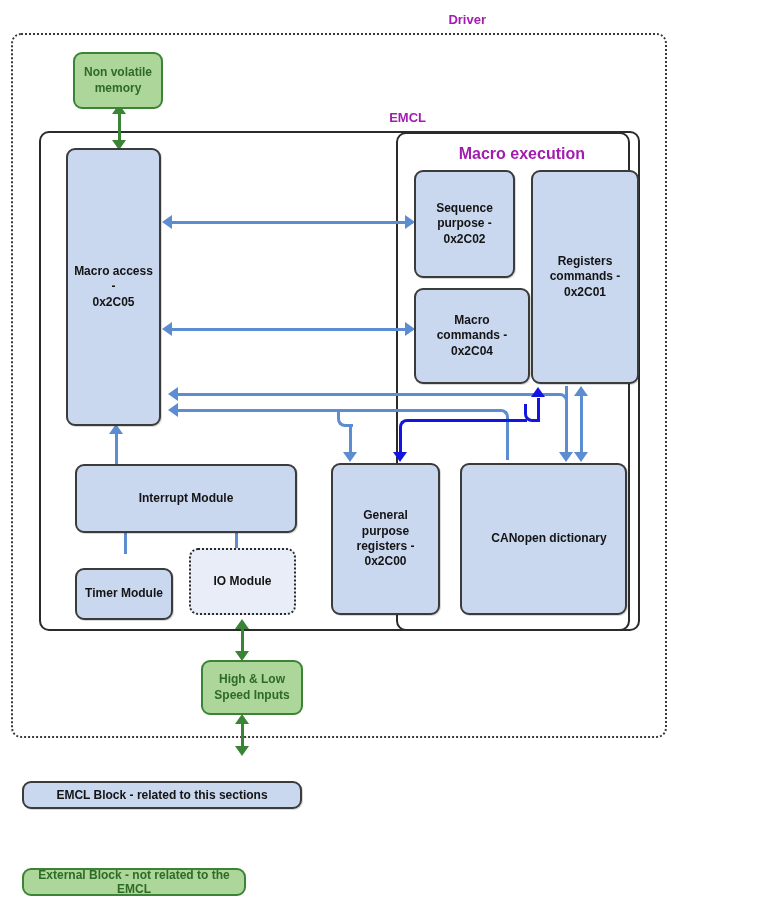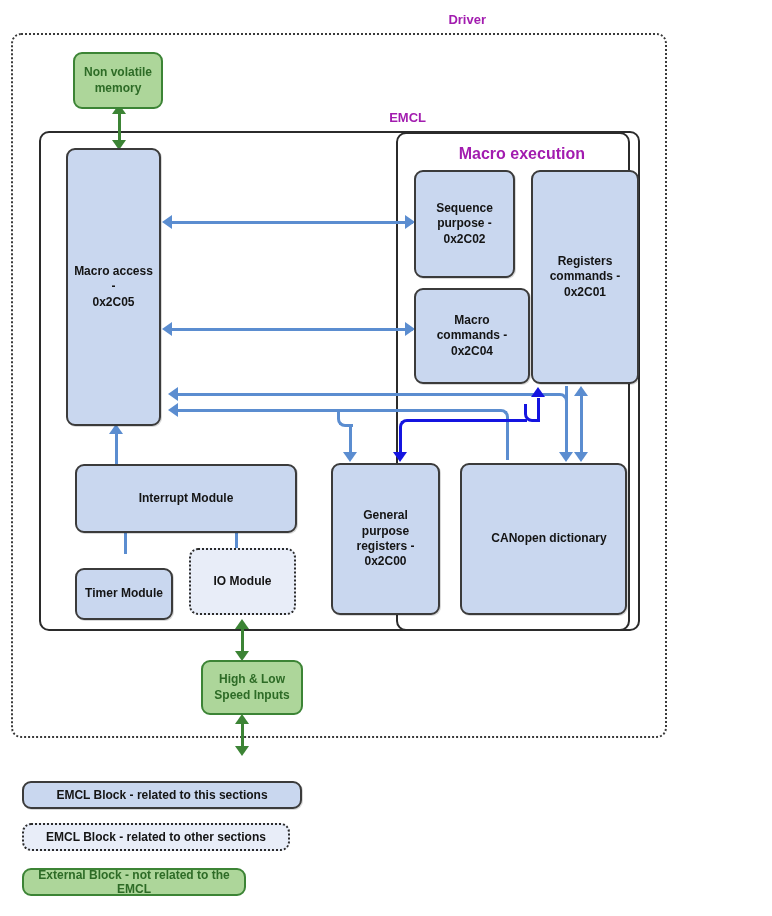--- a/index.html
+++ b/index.html
@@ -203,21 +203,18 @@
 
   <div class="node green" style="left:201px;top:660px;width:102px;height:55px;">
     <span class="lbl">High &amp; Low
 Speed Inputs</span>
   </div>
 
   <div class="legend-item blue" style="left:22px;top:781px;width:280px;height:28px;">
     <span>EMCL Block - related to this sections</span>
   </div>
 
-  <div class="legend-item blue-dotted" style="left:22px;top:823px;width:268px;height:28px;">
-    <span>EMCL Block - related to other sections</span>
-  </div>
 
   <div class="legend-item green" style="left:22px;top:868px;width:224px;height:28px;">
     <span>External Block - not related to the EMCL</span>
   </div>
 
 </div>
 
 </body></html>

